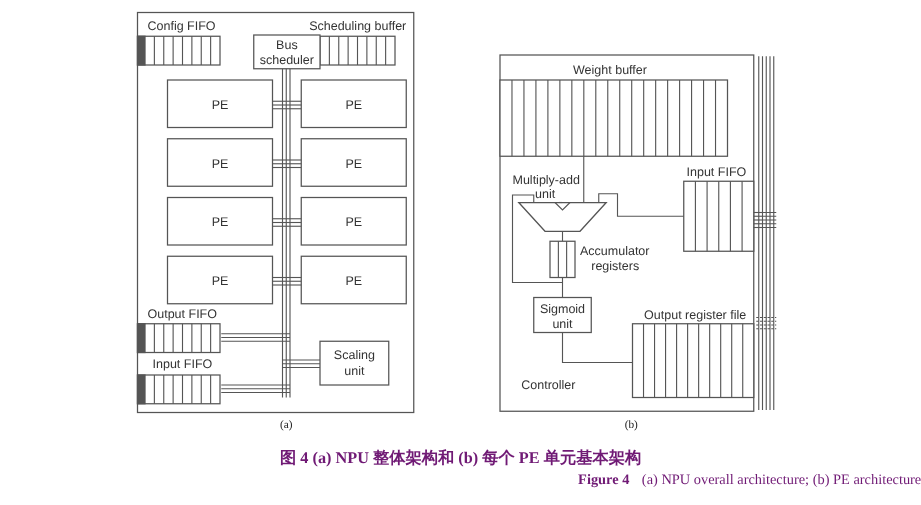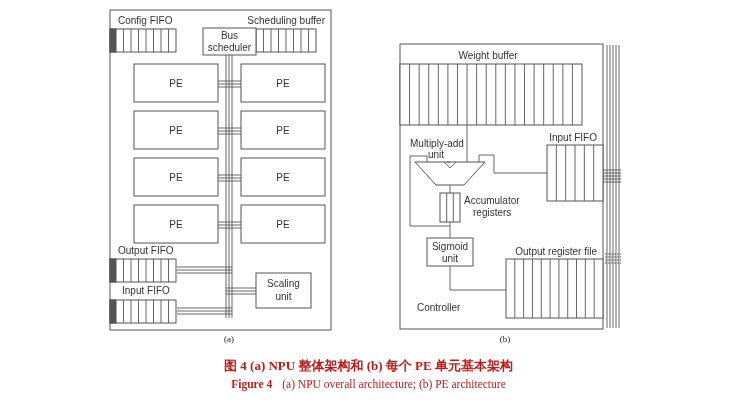--- a/index.html
+++ b/index.html
@@ -2,23 +2,23 @@
 <html><head>
 <meta charset="utf-8">
 <style>
   html, body { margin: 0; padding: 0; background: #ffffff; }
   body { width: 737px; height: 404px; position: relative; overflow: hidden; }
   svg { position: absolute; left: 0; top: 0; }
   .lbl { font-family: "Liberation Sans", sans-serif; font-size: 10px; fill: #333; }
   .sub { font-family: "Liberation Serif", serif; font-size: 9px; fill: #222; }
   .box { fill: #fff; stroke: #555; stroke-width: 1; }
   .ln { stroke: #555; stroke-width: 0.9; fill: none; }
-  .cap { position: absolute; left: 0; width: 737px; text-align: center; color: #b91c1c; }
+  .cap { position: absolute; left: 0; width: 737px; text-align: center; color: #701a75; }
   .cap1 { top: 357px; font-family: "Liberation Serif", serif; font-size: 13px; font-weight: bold; }
-  .cap2 { top: 378px; font-family: "Liberation Serif", serif; font-size: 11.5px; }
+  .cap2 { top: 378px; font-family: "Liberation Serif", serif; font-size: 11.5px; text-align: right; }
   .cap2 b { font-weight: bold; margin-right: 10px; }
 </style>
 </head>
 <body>
 
 <svg width="737" height="404" viewBox="0 0 737 404">
 
   <g>
     <rect class="box" x="110" y="10" width="221" height="320"></rect>
     <text class="lbl" x="118" y="24">Config FIFO</text>

